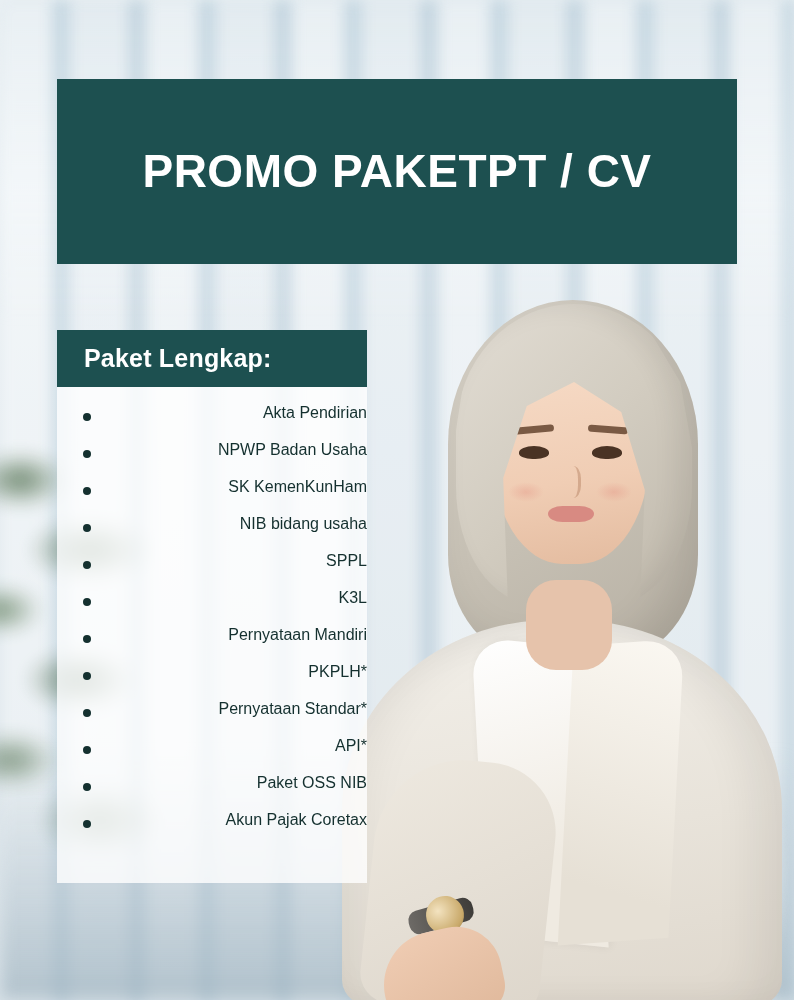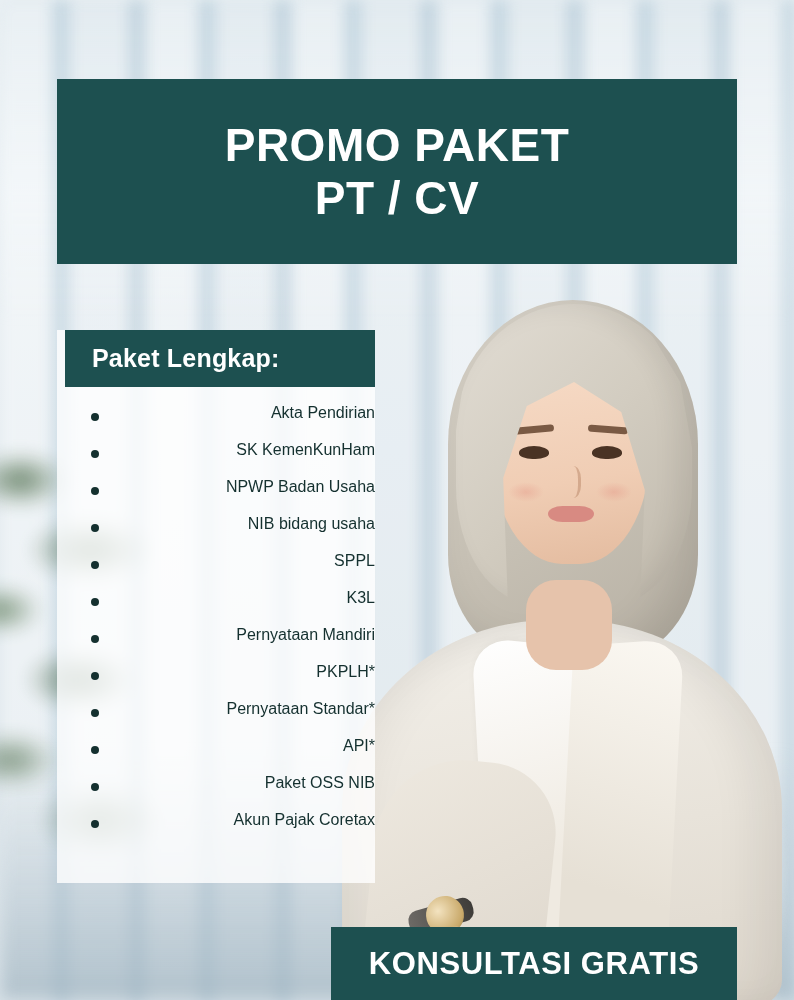--- a/index.html
+++ b/index.html
@@ -241,21 +241,21 @@
 
   
   .title-banner {
     position: absolute;
     left: 57px;
     top: 79px;
     width: 680px;
     height: 185px;
     background: #1d5050;
     display: flex;
-    flex-direction: column;
+    flex-direction: row;
     align-items: center;
     justify-content: center;
   }
   .title-line {
     color: #ffffff;
     font-weight: 700;
     font-size: 46px;
     letter-spacing: 0.5px;
     line-height: 1.14;
     text-align: center;
@@ -263,21 +263,20 @@
   }
 
   
   .list-panel {
     position: absolute;
     left: 57px;
     top: 330px;
     width: 310px;
     background: rgba(255,255,255,0.80);
     padding-bottom: 34px;
-    padding-left: 8px;
   }
   .list-header {
     background: #1d5050;
     color: #ffffff;
     font-size: 25px;
     font-weight: 700;
     padding: 14px 0 14px 27px;
     letter-spacing: 0.2px;
   }
   .list-items {
@@ -363,31 +362,28 @@
 
   <div class="title-banner">
     <div class="title-line">PROMO PAKET</div>
     <div class="title-line">PT / CV</div>
   </div>
 
   <div class="list-panel">
     <div class="list-header">Paket Lengkap:</div>
     <ul class="list-items">
       <li>Akta Pendirian</li>
+      <li>NPWP Badan Usaha</li>
       <li>SK KemenKunHam</li>
-      <li>NPWP Badan Usaha</li>
       <li>NIB bidang usaha</li>
       <li>SPPL</li>
       <li>K3L</li>
       <li>Pernyataan Mandiri</li>
       <li>PKPLH*</li>
       <li>Pernyataan Standar*</li>
       <li>API*</li>
       <li>Paket OSS NIB</li>
       <li>Akun Pajak Coretax</li>
     </ul>
   </div>
 
-  <div class="cta">
-    <div class="cta-text">KONSULTASI GRATIS</div>
-  </div>
 
 </div>
 
 </body></html>

